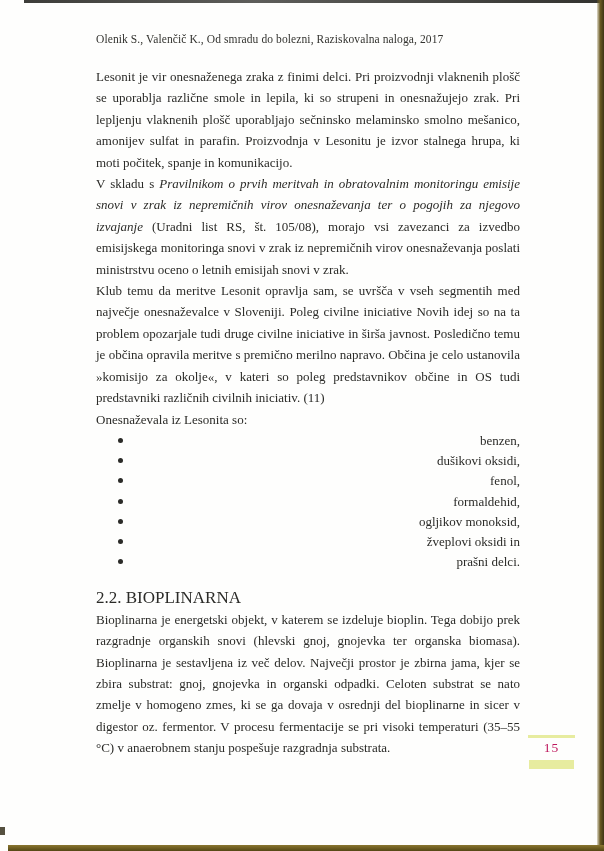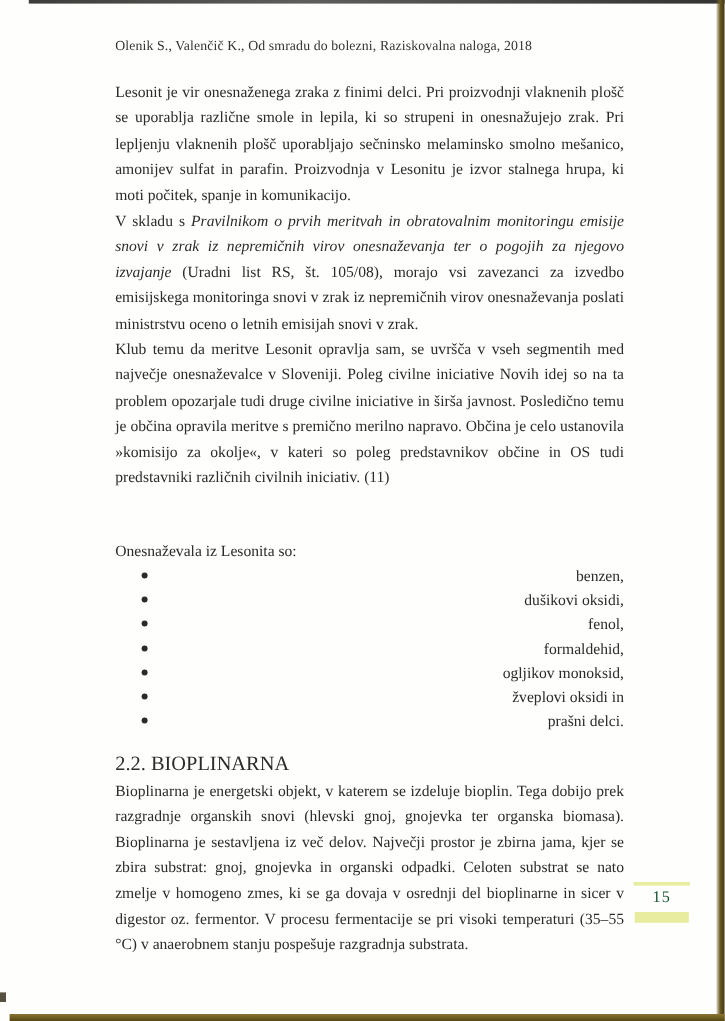--- a/index.html
+++ b/index.html
@@ -54,21 +54,21 @@
     color: #33332f;
   }
   .body-text {
     margin-top: 21px;
     font-size: 13px;
     line-height: 21.4px;
     text-align: justify;
   }
   .para { text-align: justify; }
   .italic { font-style: italic; }
-  .list-intro { text-align: left; margin-top: 39px; }
+  .list-intro { text-align: left; }
   ul.pollutant-list {
     list-style: none;
     margin: 1px 0 2px 0;
   }
   ul.pollutant-list li {
     position: relative;
     padding-left: 45px;
     line-height: 20.2px;
     text-align: right;
   }
@@ -95,42 +95,42 @@
     text-align: center;
   }
   .hl-strip-top {
     width: 47px; height: 3px;
     margin: 0 auto;
     background: #e7ec9f;
   }
   .page-number {
     font-size: 13.5px;
     line-height: 20px;
-    color: #14532d;
+    color: #be185d;
     letter-spacing: 1px;
   }
   .hl-strip-bottom {
     width: 45px; height: 9px;
     margin: 2px auto 0 auto;
     background: #e7ec9f;
   }
 </style>
 </head>
 <body>
 
 <div class="scan-page">
 
   <div class="edge-top"></div>
   <div class="edge-right"></div>
   <div class="edge-bottom"></div>
   <div class="corner-mark"></div>
 
   <div class="content">
 
-    <div class="doc-header">Olenik S., Valenčič K., Od smradu do bolezni, Raziskovalna naloga, 2018</div>
+    <div class="doc-header">Olenik S., Valenčič K., Od smradu do bolezni, Raziskovalna naloga, 2017</div>
 
     <div class="body-text">
 
       <div class="para">Lesonit je vir onesnaženega zraka z finimi delci. Pri proizvodnji vlaknenih plošč se uporablja različne smole in lepila, ki so strupeni in onesnažujejo zrak. Pri lepljenju vlaknenih plošč uporabljajo sečninsko melaminsko smolno mešanico, amonijev sulfat in parafin. Proizvodnja v Lesonitu je izvor stalnega hrupa, ki moti počitek, spanje in komunikacijo.</div>
 
       <div class="para"><span>V skladu s </span><span class="italic">Pravilnikom o prvih meritvah in obratovalnim monitoringu emisije snovi v zrak iz nepremičnih virov onesnaževanja ter o pogojih za njegovo izvajanje</span><span> (Uradni list RS, št. 105/08), morajo vsi zavezanci za izvedbo emisijskega monitoringa snovi v zrak iz nepremičnih virov onesnaževanja poslati ministrstvu oceno o letnih emisijah snovi v zrak.</span></div>
 
       <div class="para">Klub temu da meritve Lesonit opravlja sam, se uvršča v vseh segmentih med največje onesnaževalce v Sloveniji. Poleg civilne iniciative Novih idej so na ta problem opozarjale tudi druge civilne iniciative in širša javnost. Posledično temu je občina opravila meritve s premično merilno napravo. Občina je celo ustanovila »komisijo za okolje«, v kateri so poleg predstavnikov občine in OS tudi predstavniki različnih civilnih iniciativ. (11)</div>
 
       <div class="para list-intro">Onesnaževala iz Lesonita so:</div>

